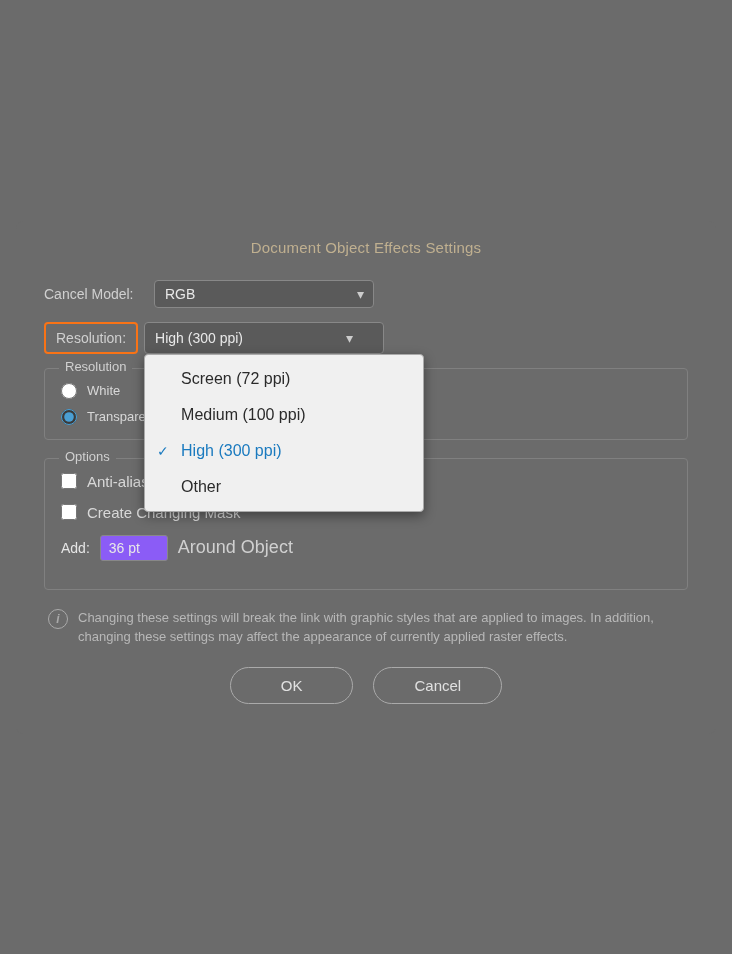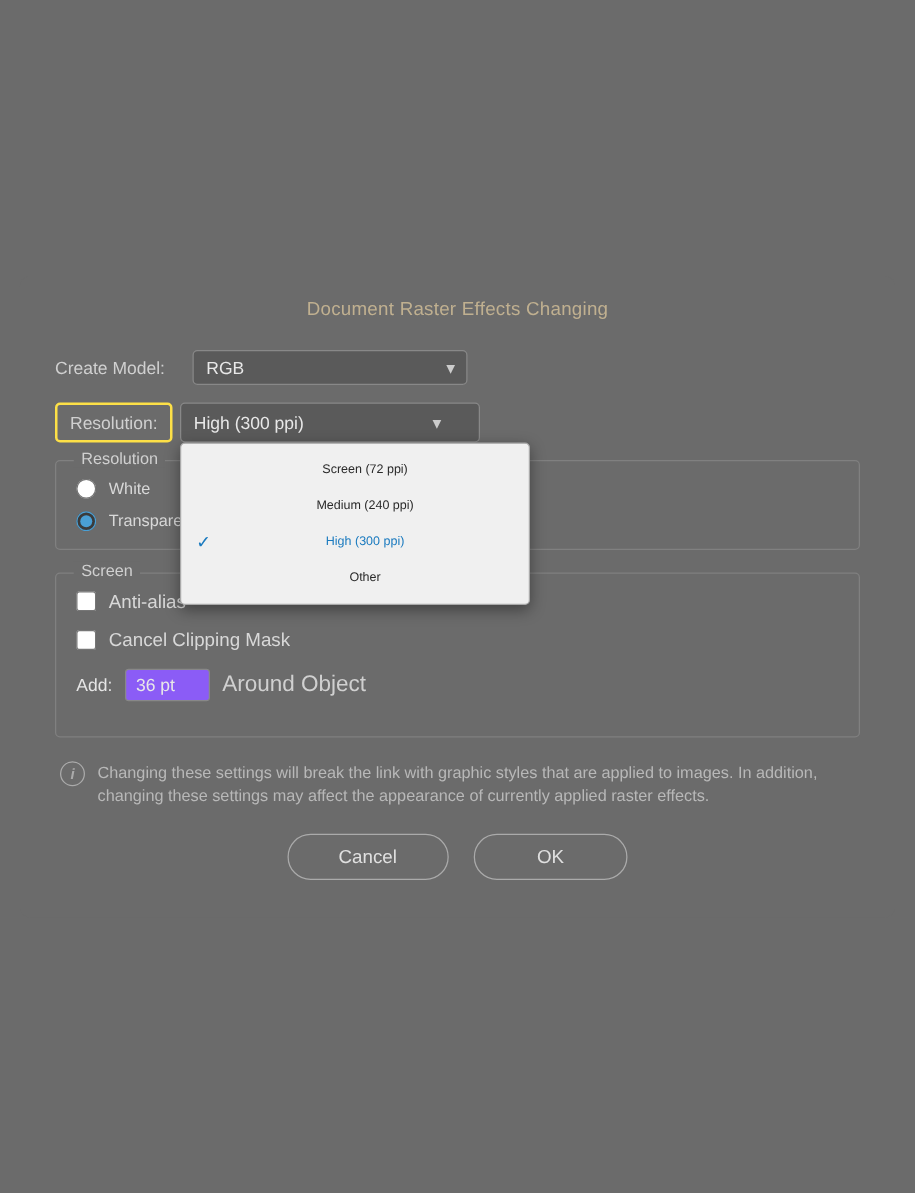--- a/index.html
+++ b/index.html
@@ -81,21 +81,21 @@
 
     
     .resolution-row {
       display: flex;
       align-items: flex-start;
       margin-bottom: 14px;
       position: relative;
     }
 
     .resolution-label-box {
-      border: 2px solid #fde047;
+      border: 2px solid #f97316;
       border-radius: 4px;
       padding: 5px 10px;
       color: #d0d0d0;
       font-size: 14px;
       margin-right: 6px;
       align-self: flex-start;
       margin-top: 0;
       height: 32px;
       display: flex;
       align-items: center;
@@ -137,27 +137,26 @@
       border: 1px solid #aaa;
       border-radius: 4px;
       min-width: 280px;
       z-index: 100;
       box-shadow: 0 4px 12px rgba(0,0,0,0.4);
       padding: 6px 0;
     }
 
     .dropdown-item {
       padding: 9px 20px 9px 36px;
-      font-size: 10px;
+      font-size: 16px;
       color: #2a2a2a;
       cursor: pointer;
       display: flex;
       align-items: center;
       position: relative;
-      justify-content: center;
     }
 
     .dropdown-item.selected {
       color: #1a7abf;
       font-weight: 500;
     }
 
     .dropdown-item.selected::before {
       content: "✓";
       position: absolute;
@@ -332,26 +331,26 @@
     }
 
     .btn-ok {
       padding: 9px 50px;
     }
   </style>
 </head>
 <body>
 
 <div class="dialog">
-  <div class="dialog-title">Document Raster Effects Changing</div>
+  <div class="dialog-title">Document Object Effects Settings</div>
 
   <div class="dialog-body">
 
     <div class="form-row">
-      <span class="form-label">Create Model:</span>
+      <span class="form-label">Cancel Model:</span>
       <div class="select-wrapper">
         <select>
           <option>RGB</option>
           <option>CMYK</option>
           <option>Grayscale</option>
         </select>
       </div>
     </div>
 
     <div class="resolution-row">
@@ -361,21 +360,21 @@
       <div class="resolution-dropdown-container">
         <div class="resolution-select-btn">
           <span>High (300 ppi)</span>
           <span class="chevron">▾</span>
         </div>
         <div class="dropdown-menu">
           <div class="dropdown-item">
             <span>Screen (72 ppi)</span>
           </div>
           <div class="dropdown-item">
-            <span>Medium (240 ppi)</span>
+            <span>Medium (100 ppi)</span>
           </div>
           <div class="dropdown-item selected">
             <span>High (300 ppi)</span>
           </div>
           <div class="dropdown-item">
             <span>Other</span>
           </div>
         </div>
       </div>
     </div>
@@ -386,44 +385,44 @@
         <input type="radio" name="background" id="bg-white" style="">
         <label class="radio-label" for="bg-white">White</label>
       </div>
       <div class="radio-row">
         <input type="radio" name="background" id="bg-transparent" checked="" style="">
         <label class="radio-label" for="bg-transparent">Transparent</label>
       </div>
     </div>
 
     <div class="options-section">
-      <span class="options-legend">Screen</span>
+      <span class="options-legend">Options</span>
 
       <div class="checkbox-row">
         <input type="checkbox" id="anti-alias" style="">
         <label class="checkbox-label" for="anti-alias">Anti-alias</label>
       </div>
 
       <div class="checkbox-row">
         <input type="checkbox" id="clipping-mask" style="">
-        <label class="checkbox-label" for="clipping-mask">Cancel Clipping Mask</label>
+        <label class="checkbox-label" for="clipping-mask">Create Changing Mask</label>
       </div>
 
       <div class="add-row">
         <span class="add-label">Add:</span>
         <input type="text" class="add-input" value="36 pt" style="">
         <span class="add-suffix">Around Object</span>
       </div>
 
     </div>
 
     <div class="info-row">
       <div class="info-icon">i</div>
       <p class="info-text">Changing these settings will break the link with graphic styles that are applied to images. In addition, changing these settings may affect the appearance of currently applied raster effects.</p>
     </div>
 
     <div class="button-row">
+      <button class="btn btn-ok">OK</button>
       <button class="btn">Cancel</button>
-      <button class="btn btn-ok">OK</button>
     </div>
 
   </div>
 </div>
 
 </body></html>

